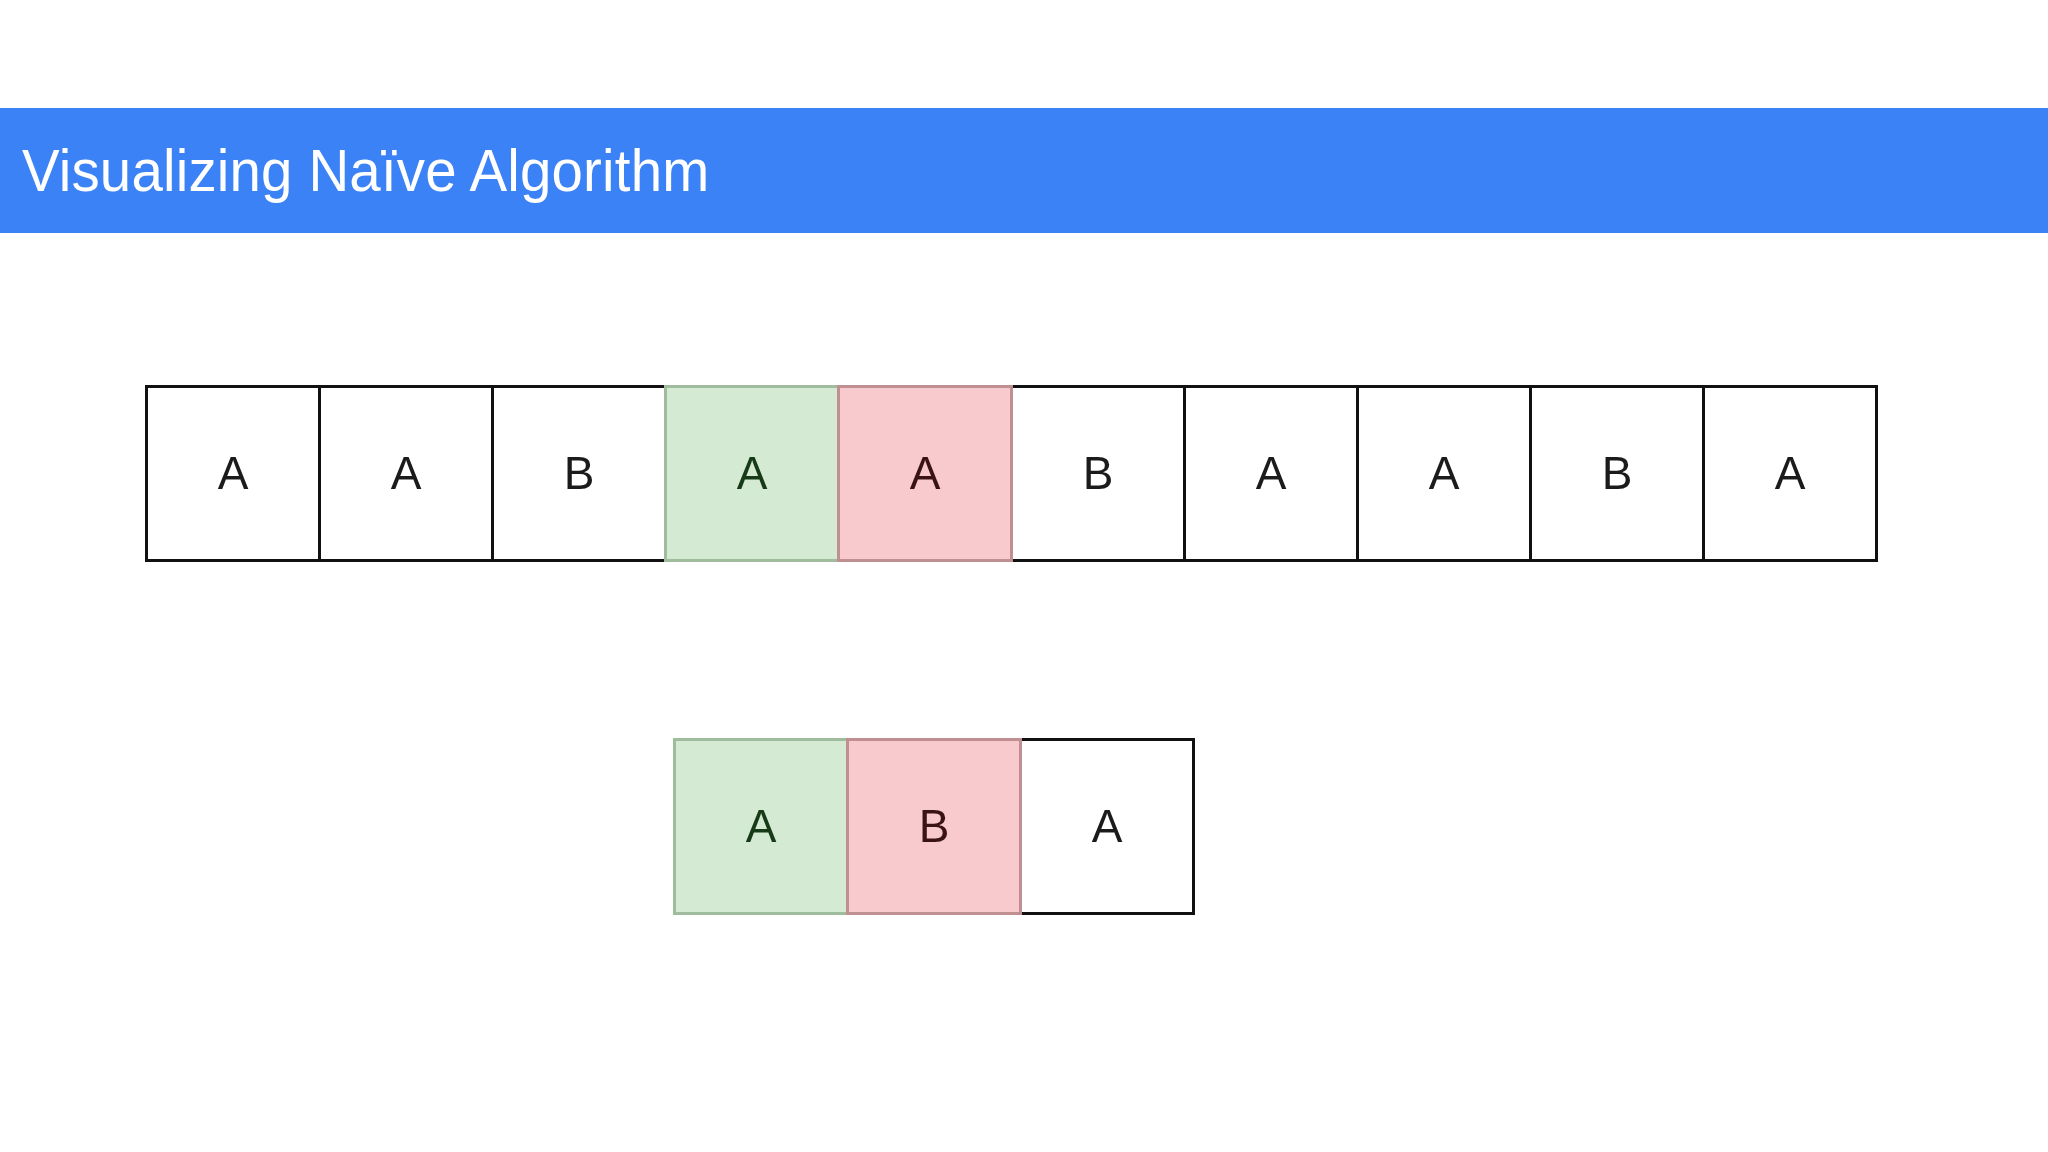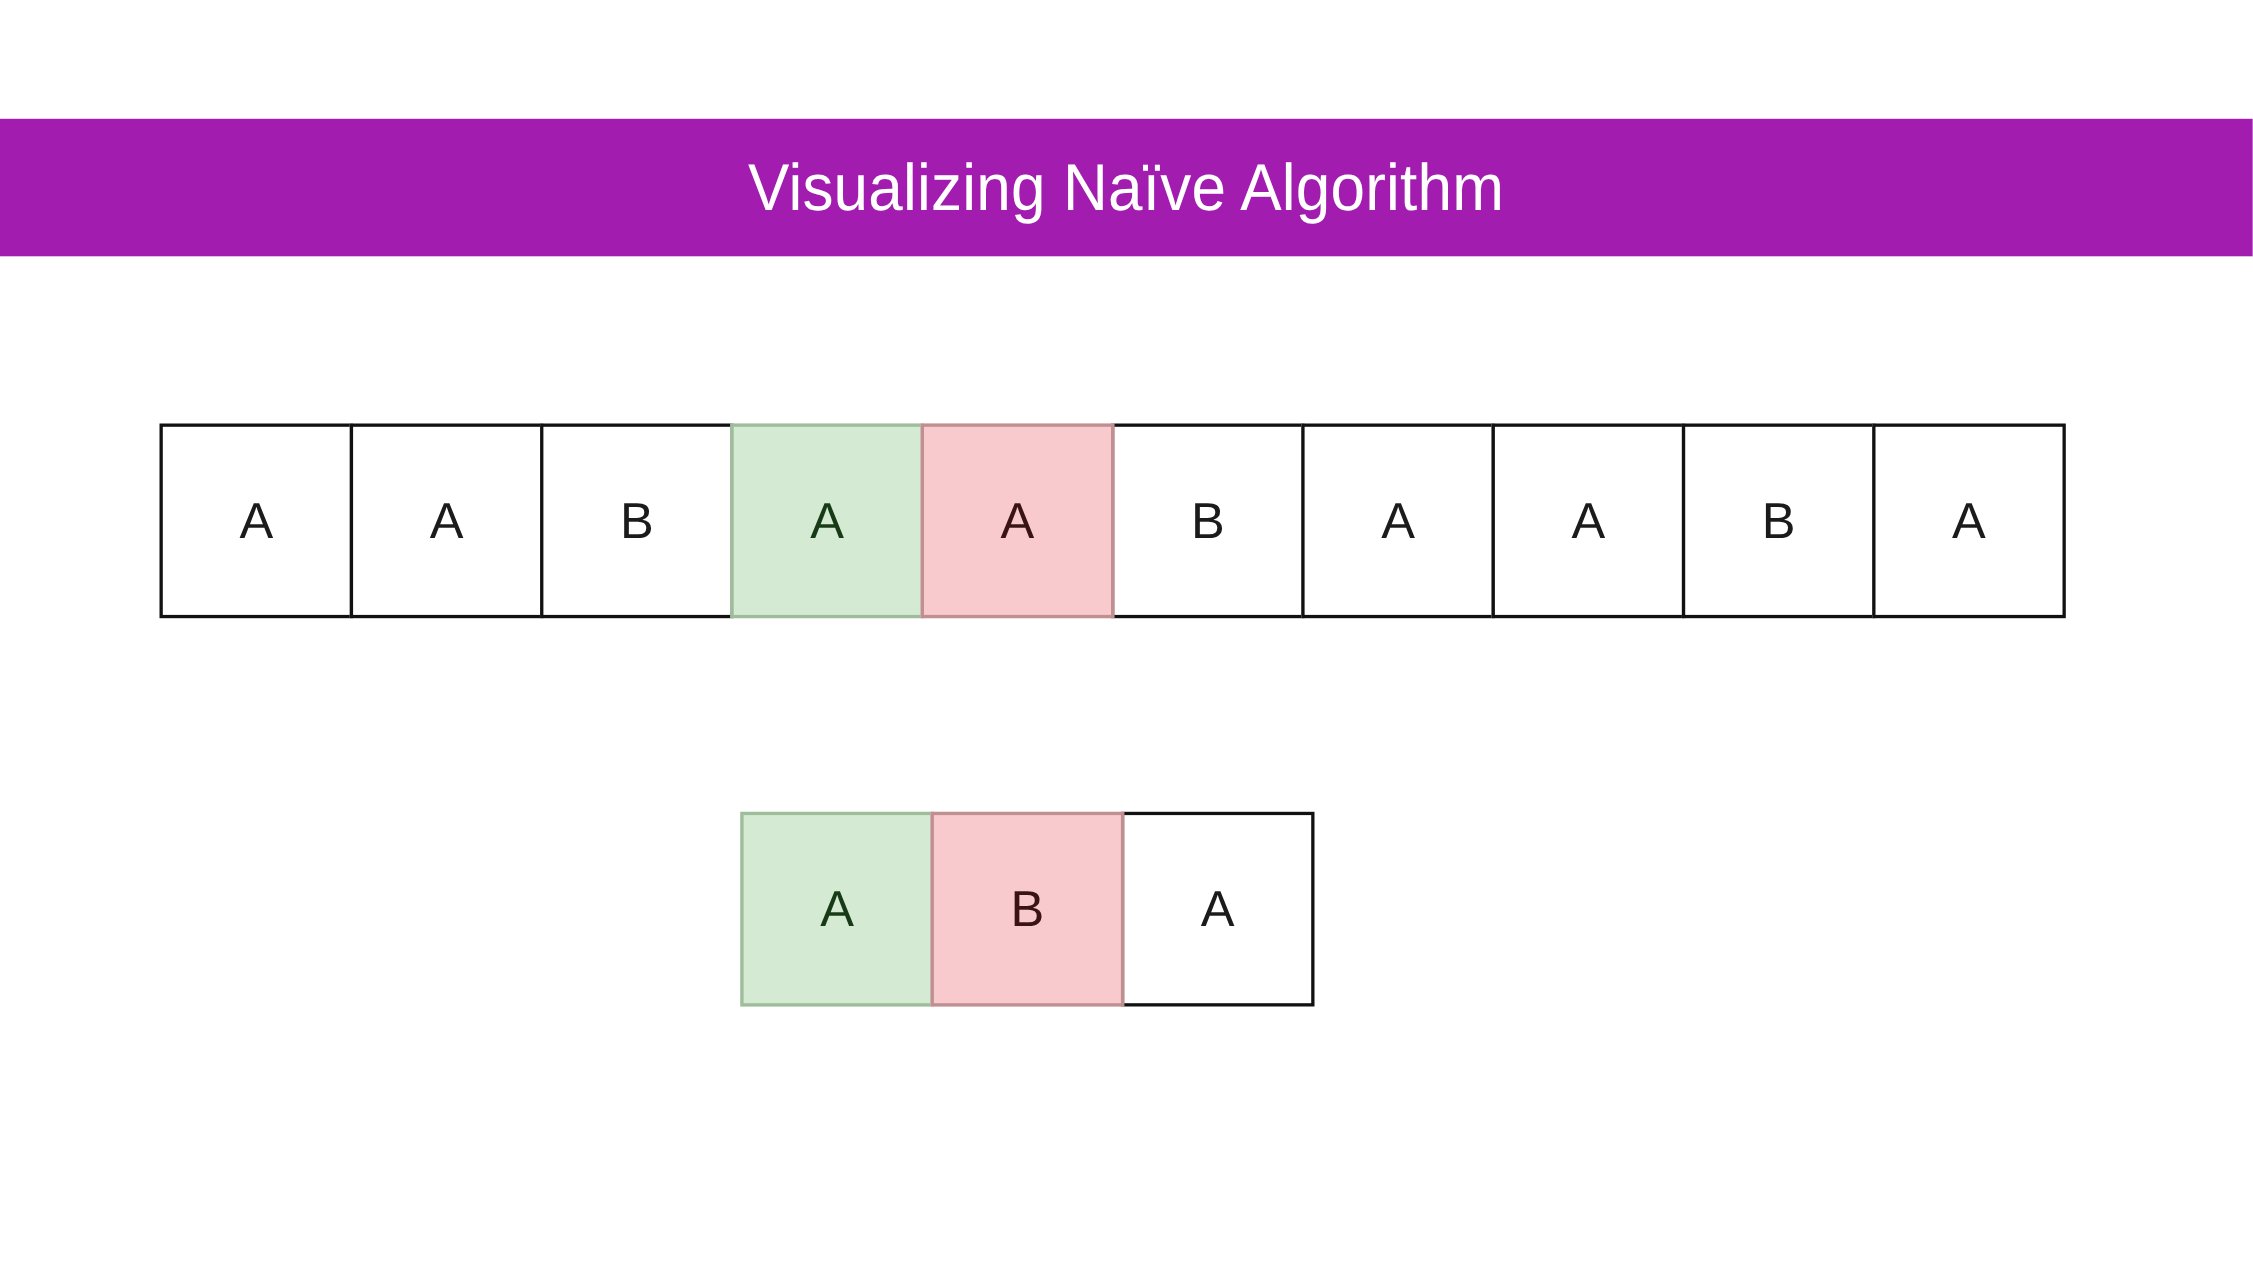--- a/index.html
+++ b/index.html
@@ -17,24 +17,24 @@
     -webkit-font-smoothing: antialiased;
   }
 
   
   #title-banner {
     position: absolute;
     left: 0;
     top: 108px;
     width: 2048px;
     height: 125px;
-    background: #a21caf;
+    background: #3b82f6;
     display: flex;
     align-items: center;
-    justify-content: center;
+    justify-content: flex-start;
     box-sizing: border-box;
   }
   #title-text {
     color: #ffffff;
     font-family: "Liberation Sans", sans-serif;
     font-size: 60px;
     font-weight: 400;
     letter-spacing: 0.2px;
     line-height: 1;
     white-space: nowrap;

